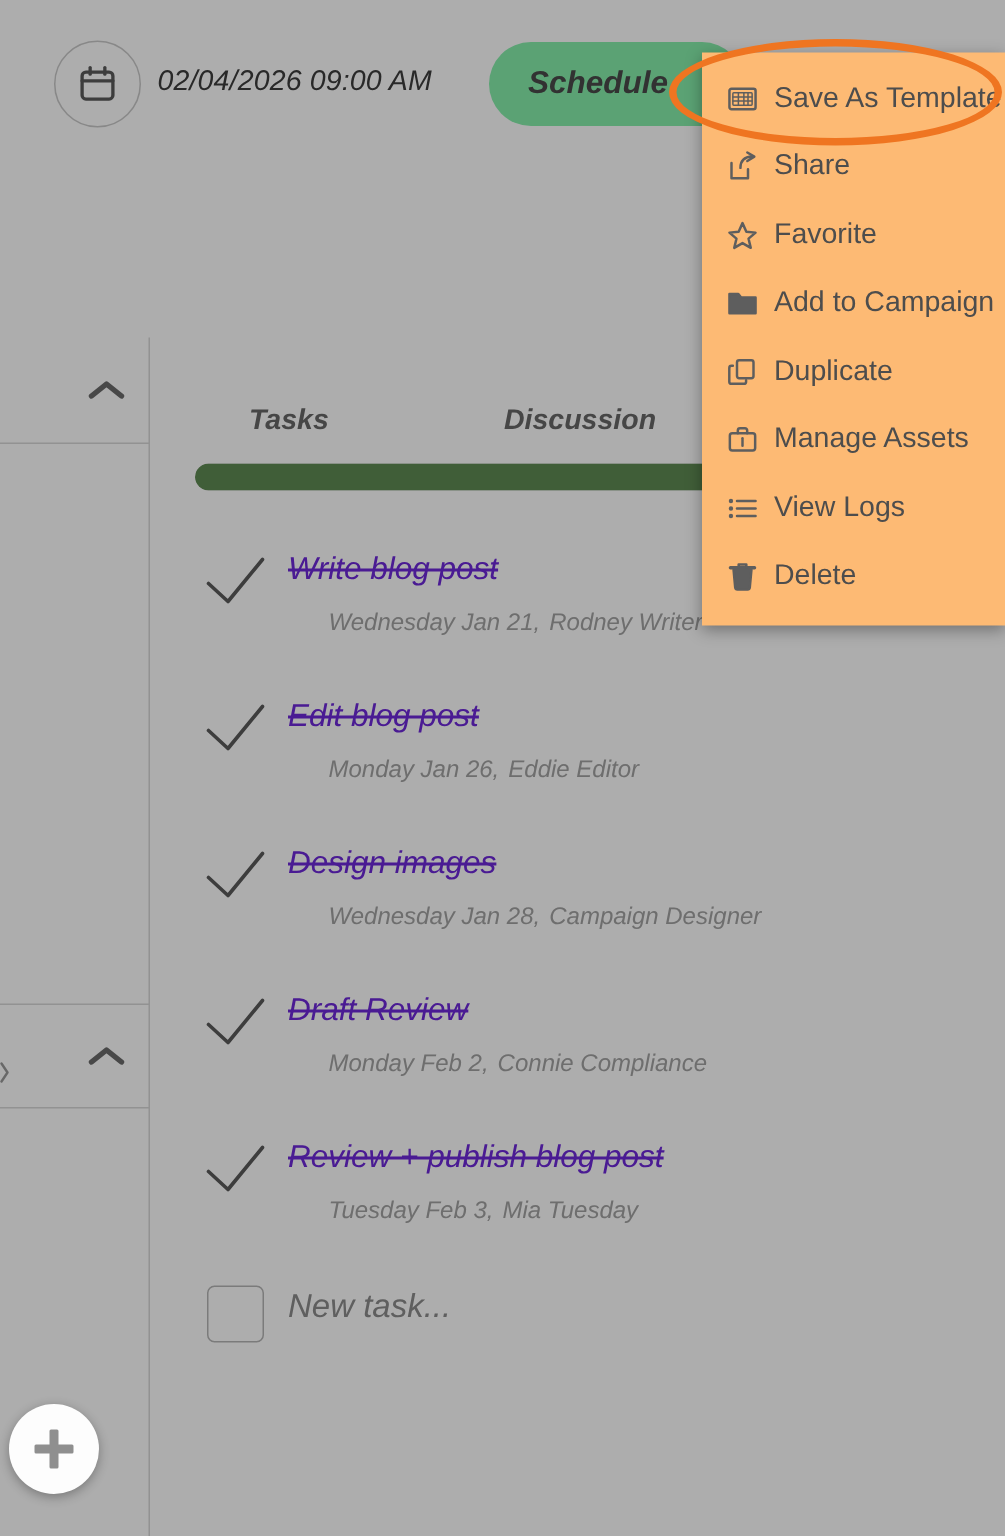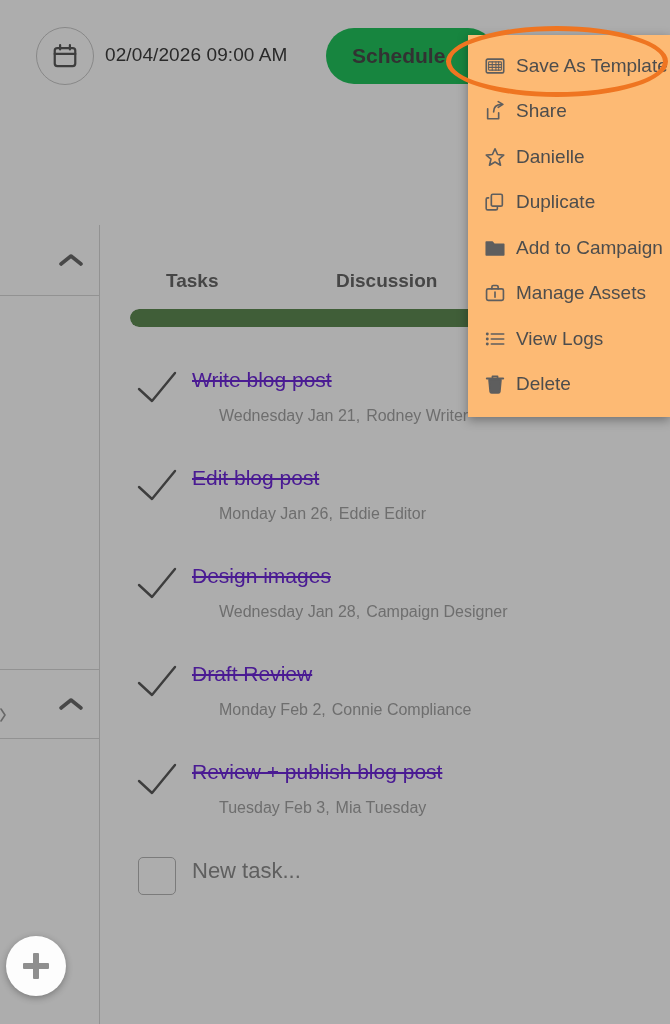--- a/index.html
+++ b/index.html
@@ -19,20 +19,21 @@
     height: 1024px;
     background: #ffffff;
     overflow: hidden;
   }
 
   
   .page {
     position: absolute;
     inset: 0;
     background: #ffffff;
+    font-style: italic;
   }
   .dim-overlay {
     position: absolute;
     inset: 0;
     background: rgba(0, 0, 0, 0.32);
     pointer-events: none;
     z-index: 40;
   }
 
   
@@ -62,21 +63,21 @@
     color: #3d3d3d;
     letter-spacing: 0.1px;
     white-space: nowrap;
   }
   .schedule-pill {
     position: absolute;
     left: 326px; top: 28px;
     height: 56px;
     min-width: 170px;
     border-radius: 28px;
-    background: #22c55e;
+    background: #86efac;
     display: flex;
     align-items: center;
     padding: 0 26px;
     box-sizing: border-box;
   }
   .schedule-pill .lbl {
     font-size: 21px;
     font-weight: bold;
     color: #4a4a4a;
     white-space: nowrap;
@@ -411,38 +412,38 @@
           </svg>
         </span>
         <span class="mi-label">Share</span>
       </div>
       <div class="menu-item">
         <span class="mi-icon">
           <svg width="22" height="22" viewBox="0 0 24 24" fill="none" stroke="#5e5e5e" stroke-width="1.8" stroke-linecap="round" stroke-linejoin="round">
             <polygon points="12,3 14.8,9.3 21.5,9.9 16.4,14.3 18,21 12,17.5 6,21 7.6,14.3 2.5,9.9 9.2,9.3"></polygon>
           </svg>
         </span>
-        <span class="mi-label">Danielle</span>
+        <span class="mi-label">Favorite</span>
+      </div>
+      <div class="menu-item">
+        <span class="mi-icon">
+          <svg width="22" height="22" viewBox="0 0 24 24" fill="none" stroke="#5e5e5e" stroke-width="1.8" stroke-linecap="round" stroke-linejoin="round">
+            <path d="M2.5 19.5 L2.5 5.5 L9 5.5 L11 8 L21.5 8 L21.5 19.5 Z" fill="#5e5e5e" stroke="#5e5e5e"></path>
+          </svg>
+        </span>
+        <span class="mi-label">Add to Campaign</span>
       </div>
       <div class="menu-item">
         <span class="mi-icon">
           <svg width="22" height="22" viewBox="0 0 24 24" fill="none" stroke="#5e5e5e" stroke-width="1.8" stroke-linecap="round" stroke-linejoin="round">
             <rect x="8" y="3.5" width="12" height="13" rx="1.6"></rect>
             <path d="M5 7.5 L4 7.5 A1.6 1.6 0 0 0 2.4 9.1 L2.4 19 A1.6 1.6 0 0 0 4 20.6 L13 20.6 A1.6 1.6 0 0 0 14.6 19 L14.6 18"></path>
           </svg>
         </span>
         <span class="mi-label">Duplicate</span>
-      </div>
-      <div class="menu-item">
-        <span class="mi-icon">
-          <svg width="22" height="22" viewBox="0 0 24 24" fill="none" stroke="#5e5e5e" stroke-width="1.8" stroke-linecap="round" stroke-linejoin="round">
-            <path d="M2.5 19.5 L2.5 5.5 L9 5.5 L11 8 L21.5 8 L21.5 19.5 Z" fill="#5e5e5e" stroke="#5e5e5e"></path>
-          </svg>
-        </span>
-        <span class="mi-label">Add to Campaign</span>
       </div>
       <div class="menu-item">
         <span class="mi-icon">
           <svg width="22" height="22" viewBox="0 0 24 24" fill="none" stroke="#5e5e5e" stroke-width="1.8" stroke-linecap="round" stroke-linejoin="round">
             <rect x="2.8" y="7.5" width="18.4" height="12.5" rx="1.8"></rect>
             <path d="M8.6 7.5 L8.6 5.4 A1.6 1.6 0 0 1 10.2 3.8 L13.8 3.8 A1.6 1.6 0 0 1 15.4 5.4 L15.4 7.5"></path>
             <line x1="12" y1="11" x2="12" y2="16.5"></line>
           </svg>
         </span>
         <span class="mi-label">Manage Assets</span>

